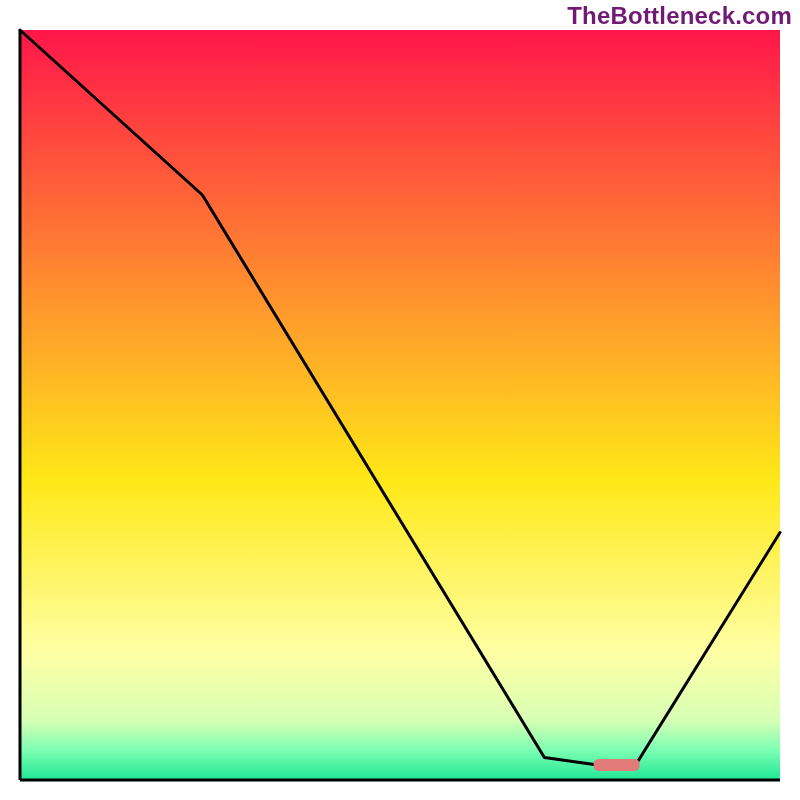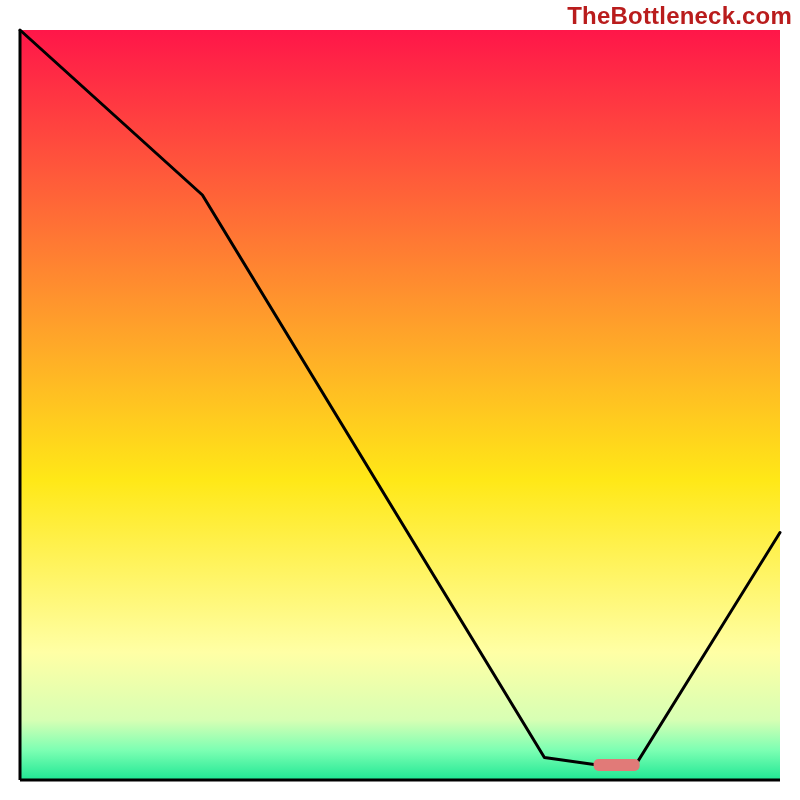--- a/index.html
+++ b/index.html
@@ -15,21 +15,21 @@
     width: 800px;
     height: 800px;
     background: #ffffff;
   }
   .watermark {
     position: absolute;
     top: 2px;
     right: 8px;
     font-size: 24px;
     font-weight: bold;
-    color: #b91c1c;
+    color: #701a75;
     letter-spacing: 0.2px;
   }
   svg.plot {
     position: absolute;
     left: 0;
     top: 0;
   }
 </style>
 </head>
 <body>

